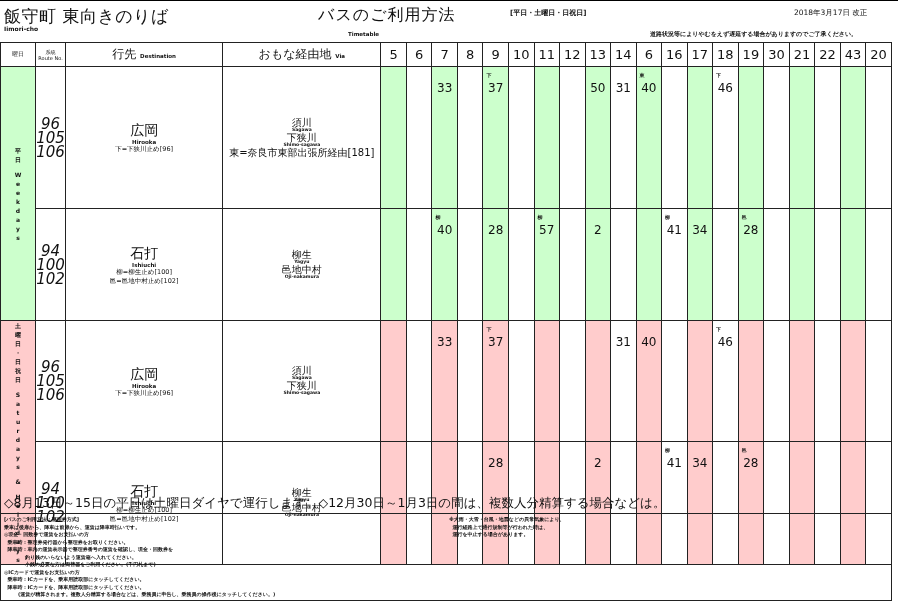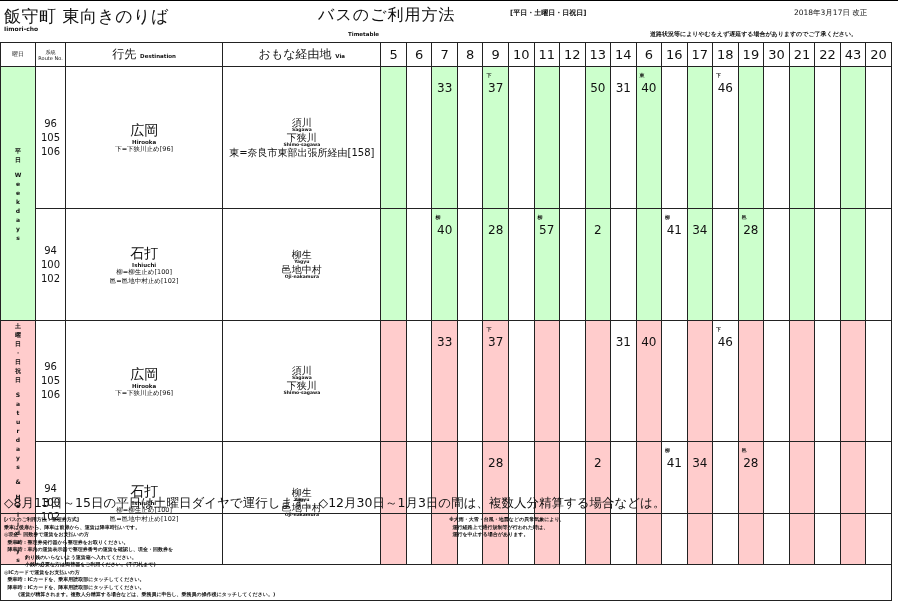--- a/index.html
+++ b/index.html
@@ -19,21 +19,21 @@
   table.tt th { font-weight: normal; height: 24px; }
   .h-day { font-size: 6px; font-weight: bold; }
   .h-route { font-size: 5px; font-weight: bold; line-height: 6px; }
   .h-dest { font-size: 12px; }
   .h-dest small, .h-via small { font-size: 5.5px; font-weight: bold; }
   .h-via { font-size: 12px; }
   .h-hour { font-size: 13px; }
   .daycell { font-size: 6px; font-weight: bold; line-height: 9px; }
   .daycell.wk { background: #ccffcc; }
   .daycell.hol { background: #ffcccc; }
-  .routes { font-size: 10px; line-height: 14px; }
+  .routes { font-size: 15px; line-height: 14px; font-style: italic; }
   .dest-jp { font-size: 14px; line-height: 18px; }
   .dest-en { font-size: 5.5px; font-weight: bold; }
   .dest-note { font-size: 6.5px; line-height: 9px; }
   .via-jp { font-size: 10px; line-height: 9px; }
   .via-en { font-size: 4.5px; font-weight: bold; line-height: 6px; }
   td.hour { vertical-align: top !important; font-size: 12px; position: relative; }
   td.hour.g.wk { background: #ccffcc; }
   td.hour.g.hol { background: #ffcccc; }
   .min { display: block; margin-top: 14px; }
   .mark { position: absolute; top: 5px; left: 3px; font-size: 5px; font-weight: bold; }
@@ -133,21 +133,21 @@
         <td>
           <div class="dest-jp">広岡</div>
       <div class="dest-en">Hirooka</div>
           <div class="dest-note">下=下狭川止め[96]</div>
         </td>
         <td>
           <div class="via-jp">須川</div>
           <div class="via-en">Sagawa</div>
           <div class="via-jp">下狭川</div>
           <div class="via-en">Shimo-sagawa</div>
-          <div class="via-jp">東=奈良市東部出張所経由[158]</div>
+          <div class="via-jp">東=奈良市東部出張所経由[181]</div>
         </td>
         <td class="hour wk g"></td>
         <td class="hour wk"></td>
         <td class="hour wk g">
           <span class="min">33</span>
         </td>
         <td class="hour wk"></td>
         <td class="hour wk g">
           <span class="mark">下</span>
           <span class="min">37</span>

